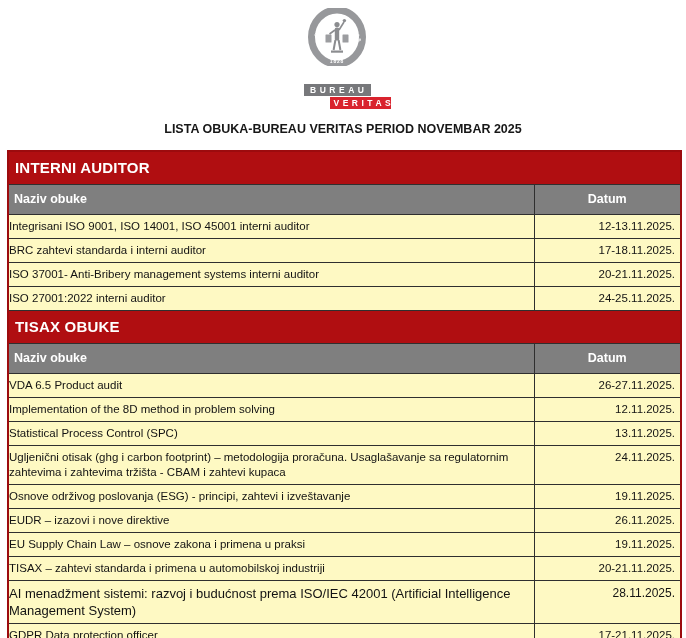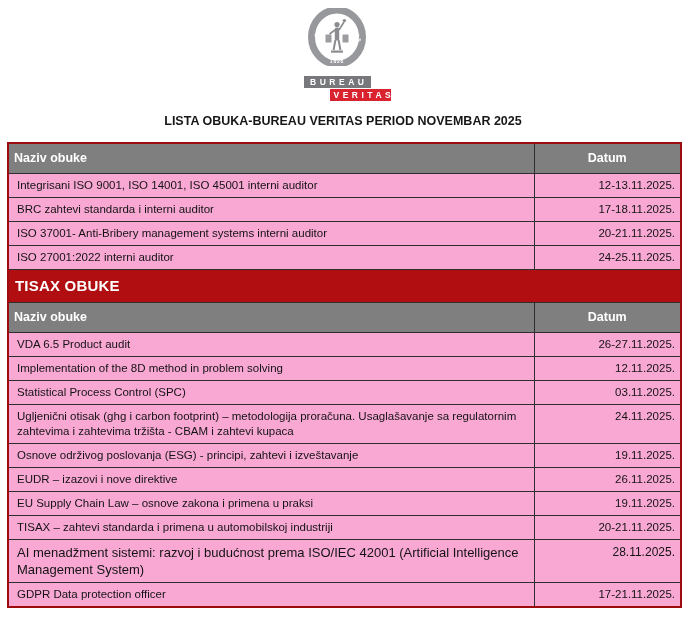--- a/index.html
+++ b/index.html
@@ -21,21 +21,21 @@
   .logo-bar {
     color:#ffffff;
     font-weight:bold;
     text-align:center;
     font-size:8.5px;
     letter-spacing:3.5px;
     text-indent:3.5px;
     line-height:12px;
     height:12px;
   }
-  .bar-bureau { width:67px; background:#77787B; margin-top:10px; }
+  .bar-bureau { width:67px; background:#77787B; margin-top:18px; }
   .bar-veritas { width:61px; background:#D9232E; margin-top:1px;margin-left:47px; }
   .doc-title {
     margin-top:13px;
     text-align:center;
     font-size:12.5px;
     font-weight:bold;
     color:#171717;
     letter-spacing:0px;
   }
   table.trainings {
@@ -60,23 +60,23 @@
     color:#ffffff;
     font-weight:bold;
     font-size:12.5px;
     padding:7px 5px 8px 5px;
   }
   td.col-head.date { text-align:center; }
   td.cell {
     font-size:11.5px;
     color:#131313;
     line-height:15px;
-    padding:4px 4px 4px 8px;
+    padding:4px 4px 4px 0;
     vertical-align:top;
-    background:#f9a8d4;
+    background:#fef9c3;
   }
   td.cell.date { text-align:right; padding-right:5px; }
   tr.large td.cell { font-size:13px; line-height:17px;margin-top:37px; }
   tr.large td.cell.date { font-size:12px; }
 </style>
 </head>
 <body>
 
 <div class="page">
 
@@ -108,20 +108,23 @@
 
   <div class="doc-title">LISTA OBUKA-BUREAU VERITAS PERIOD NOVEMBAR 2025</div>
 
   <table class="trainings">
     <colgroup>
         <col style="width:526px">
         <col style="width:147px">
       </colgroup>
     <tbody>
     <tr>
+      <td class="section-header" colspan="2">INTERNI AUDITOR</td>
+    </tr>
+    <tr>
       <td class="col-head name">Naziv obuke</td>
       <td class="col-head date">Datum</td>
     </tr>
 
     <tr>
       <td class="cell name">Integrisani ISO 9001, ISO 14001, ISO 45001 interni auditor</td>
       <td class="cell date">12-13.11.2025.</td>
     </tr>
 
     <tr>
@@ -152,21 +155,21 @@
       <td class="cell date">26-27.11.2025.</td>
     </tr>
 
     <tr>
       <td class="cell name">Implementation of the 8D method in problem solving</td>
       <td class="cell date">12.11.2025.</td>
     </tr>
 
     <tr>
       <td class="cell name">Statistical Process Control (SPC)</td>
-      <td class="cell date">03.11.2025.</td>
+      <td class="cell date">13.11.2025.</td>
     </tr>
 
     <tr>
       <td class="cell name">Ugljenični otisak (ghg i carbon footprint) – metodologija proračuna. Usaglašavanje sa regulatornim zahtevima i zahtevima tržišta - CBAM i zahtevi kupaca</td>
       <td class="cell date">24.11.2025.</td>
     </tr>
 
     <tr>
       <td class="cell name">Osnove održivog poslovanja (ESG) - principi, zahtevi i izveštavanje</td>
       <td class="cell date">19.11.2025.</td>

